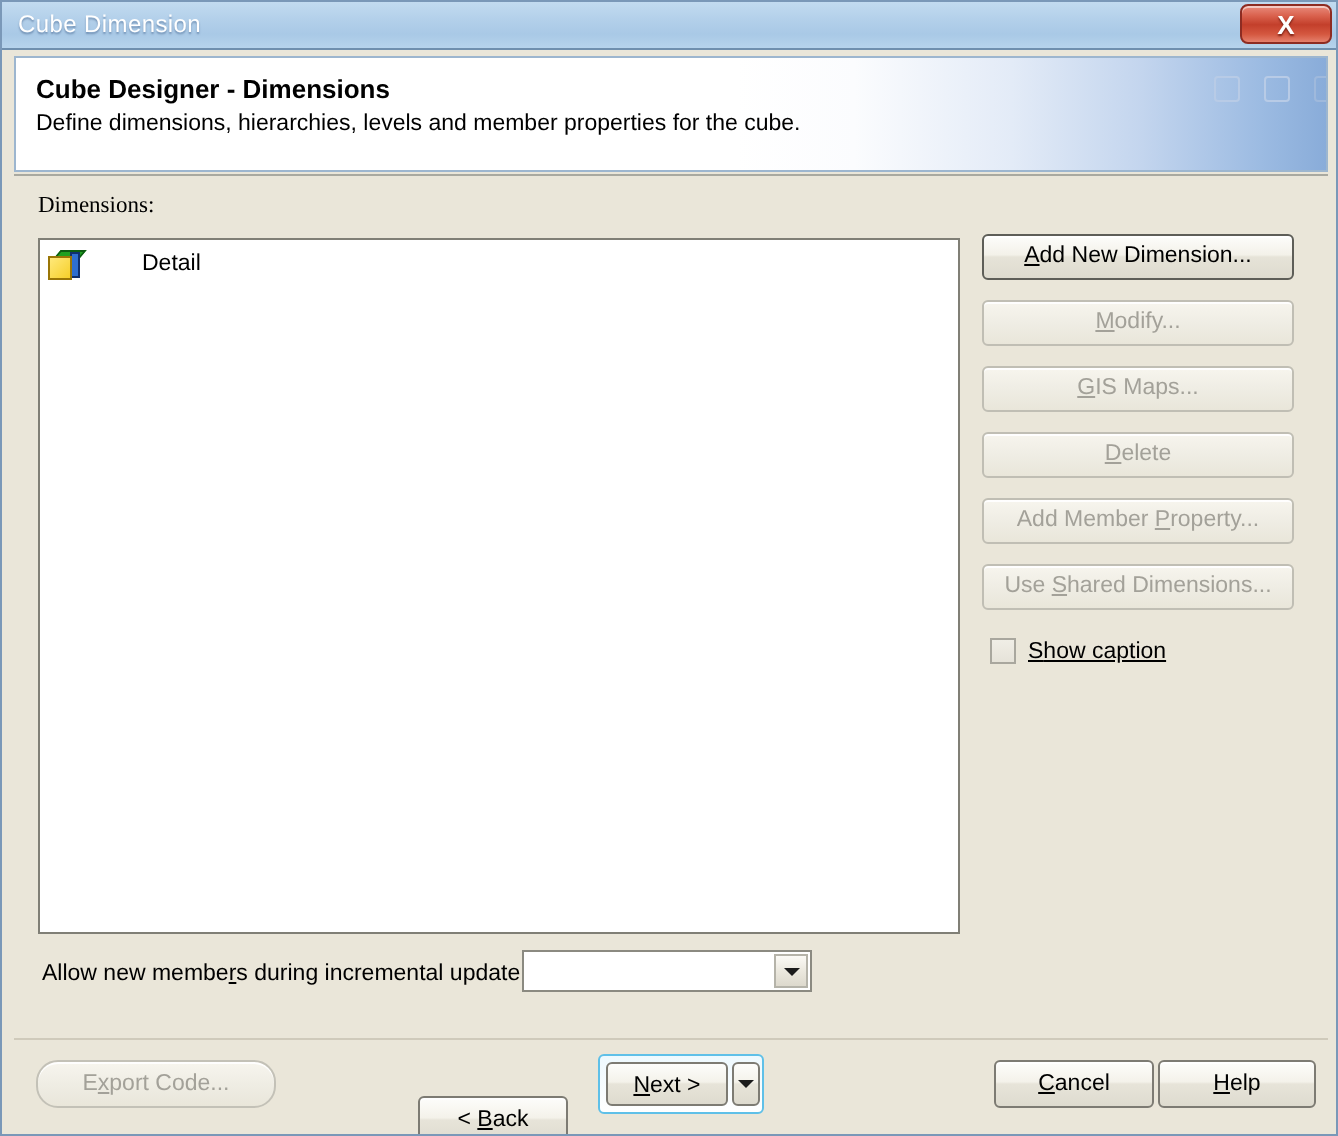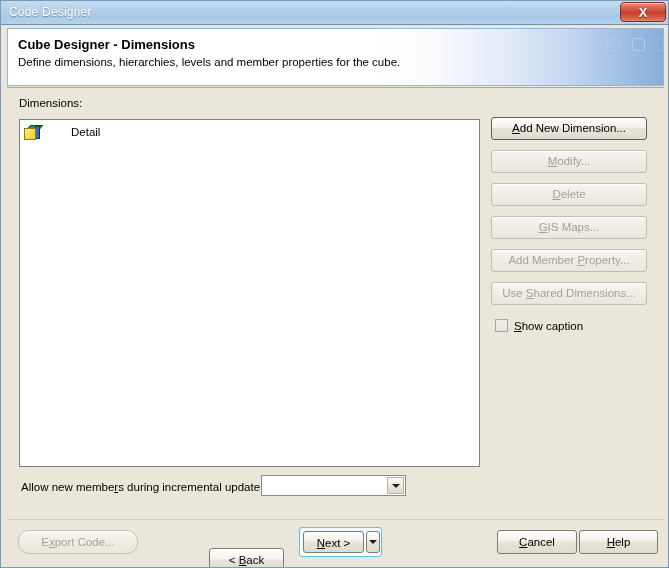--- a/index.html
+++ b/index.html
@@ -215,20 +215,21 @@
     border: 1px solid #a9a79e;
     background: linear-gradient(180deg,#f0eee6 0%, #e6e3d9 100%);
     margin-right: 6px;
     flex: 0 0 auto;
     cursor: default;
   }
   #show-caption-label {
     font-size: 11.5px;
     color: #000000;
     white-space: nowrap;
+    text-decoration: underline;
   }
 
   
   #allow-row-label {
     position: absolute;
     left: 14px; top: 392px;
   }
   #allow-select {
     position: absolute;
     left: 254px; top: 386px;
@@ -330,55 +331,55 @@
   #btn-finish { left: 383px; width: 93px; }
   #btn-cancel { left: 490px; width: 80px; }
   #btn-help   { left: 572px; width: 79px; }
 </style>
 </head>
 <body>
 
 <div id="window">
 
   <div id="titlebar">
-    <div class="title-text">Code Designer</div>
+    <div class="title-text">Cube Dimension</div>
     <div id="close-btn">
       <div class="x-glyph">X</div>
     </div>
   </div>
 
   <div id="header">
     <div class="head-title">Cube Designer - Dimensions</div>
     <div class="head-sub">Define dimensions, hierarchies, levels and member properties for the cube.</div>
     <div class="header-sq" id="hsq1"></div>
     <div class="header-sq" id="hsq2"></div>
     <div class="header-sq" id="hsq3"></div>
   </div>
   <div id="header-divider"></div>
 
   <div id="body">
 
-    <div class="field-label" style="left:12px; top:8px;"><span>Dimensions:</span></div>
+    <div class="field-label" style="left:12px; top:8px;font-family:Liberation Serif, serif;"><span>Dimensions:</span></div>
 
     <div id="dim-list">
       <div class="list-row">
         <span class="cube-icon">
           <span class="c-top"></span>
           <span class="c-right"></span>
           <span class="c-front"></span>
         </span>
         <span class="row-label">Detail</span>
       </div>
     </div>
 
     <div id="side-panel">
       <button class="btn enabled" id="sb0"><span class="ul">A</span>dd New Dimension...</button>
       <button class="btn disabled" id="sb1"><span class="ul">M</span>odify...</button>
+      <button class="btn disabled" id="sb3"><span class="ul">G</span>IS Maps...</button>
       <button class="btn disabled" id="sb2"><span class="ul">D</span>elete</button>
-      <button class="btn disabled" id="sb3"><span class="ul">G</span>IS Maps...</button>
       <button class="btn disabled" id="sb4">Add Member <span class="ul">P</span>roperty...</button>
       <button class="btn disabled" id="sb5">Use <span class="ul">S</span>hared Dimensions...</button>
     </div>
 
     <div id="show-caption-row">
       <span id="show-caption-box"></span>
       <span id="show-caption-label"><span class="ul">S</span>how caption</span>
     </div>
 
     <div class="field-label" id="allow-row-label">Allow new membe<span class="ul">r</span>s during incremental update:</div>

